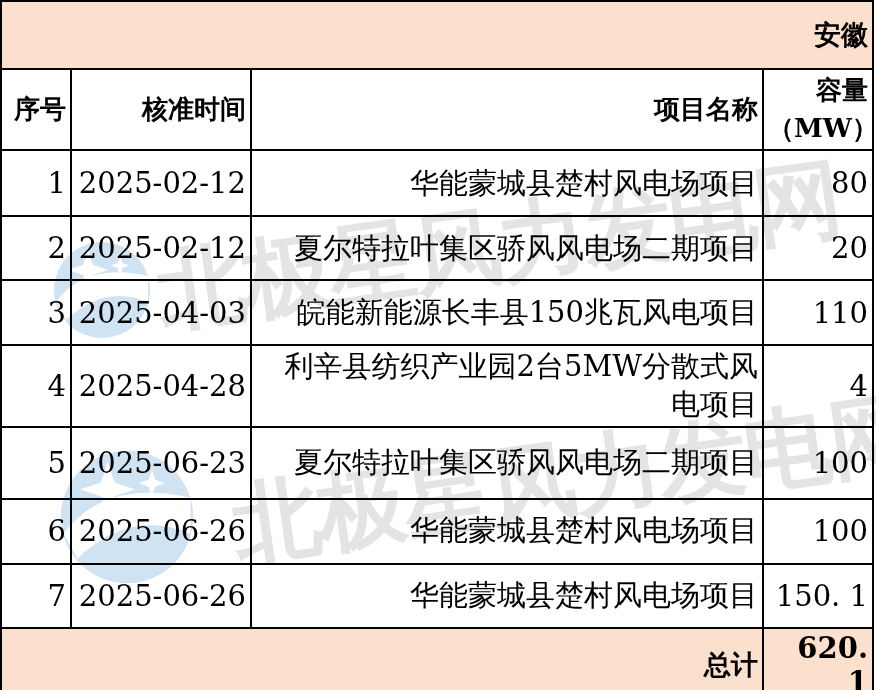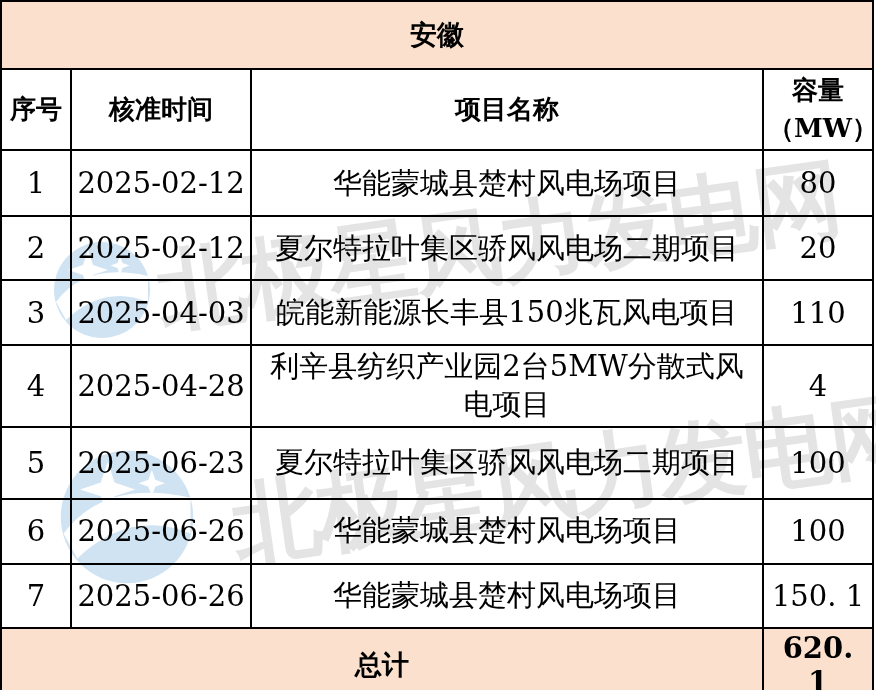--- a/index.html
+++ b/index.html
@@ -45,21 +45,21 @@
     position: absolute;
     left: 0;
     top: 0;
     z-index: 1;
     width: 872px;
     border-collapse: collapse;
     table-layout: fixed;
   }
   .approval-table td, .approval-table th {
     border: 2px solid var(--border, #000);
-    text-align: center;
+    text-align: right;
     vertical-align: middle;
     padding: 2px 4px;
     overflow: hidden;
   }
   .fill {
     background: var(--header-fill, #fbe1cd);
   }
   .title-cell {
     font-size: 27px;
     font-weight: bold;

